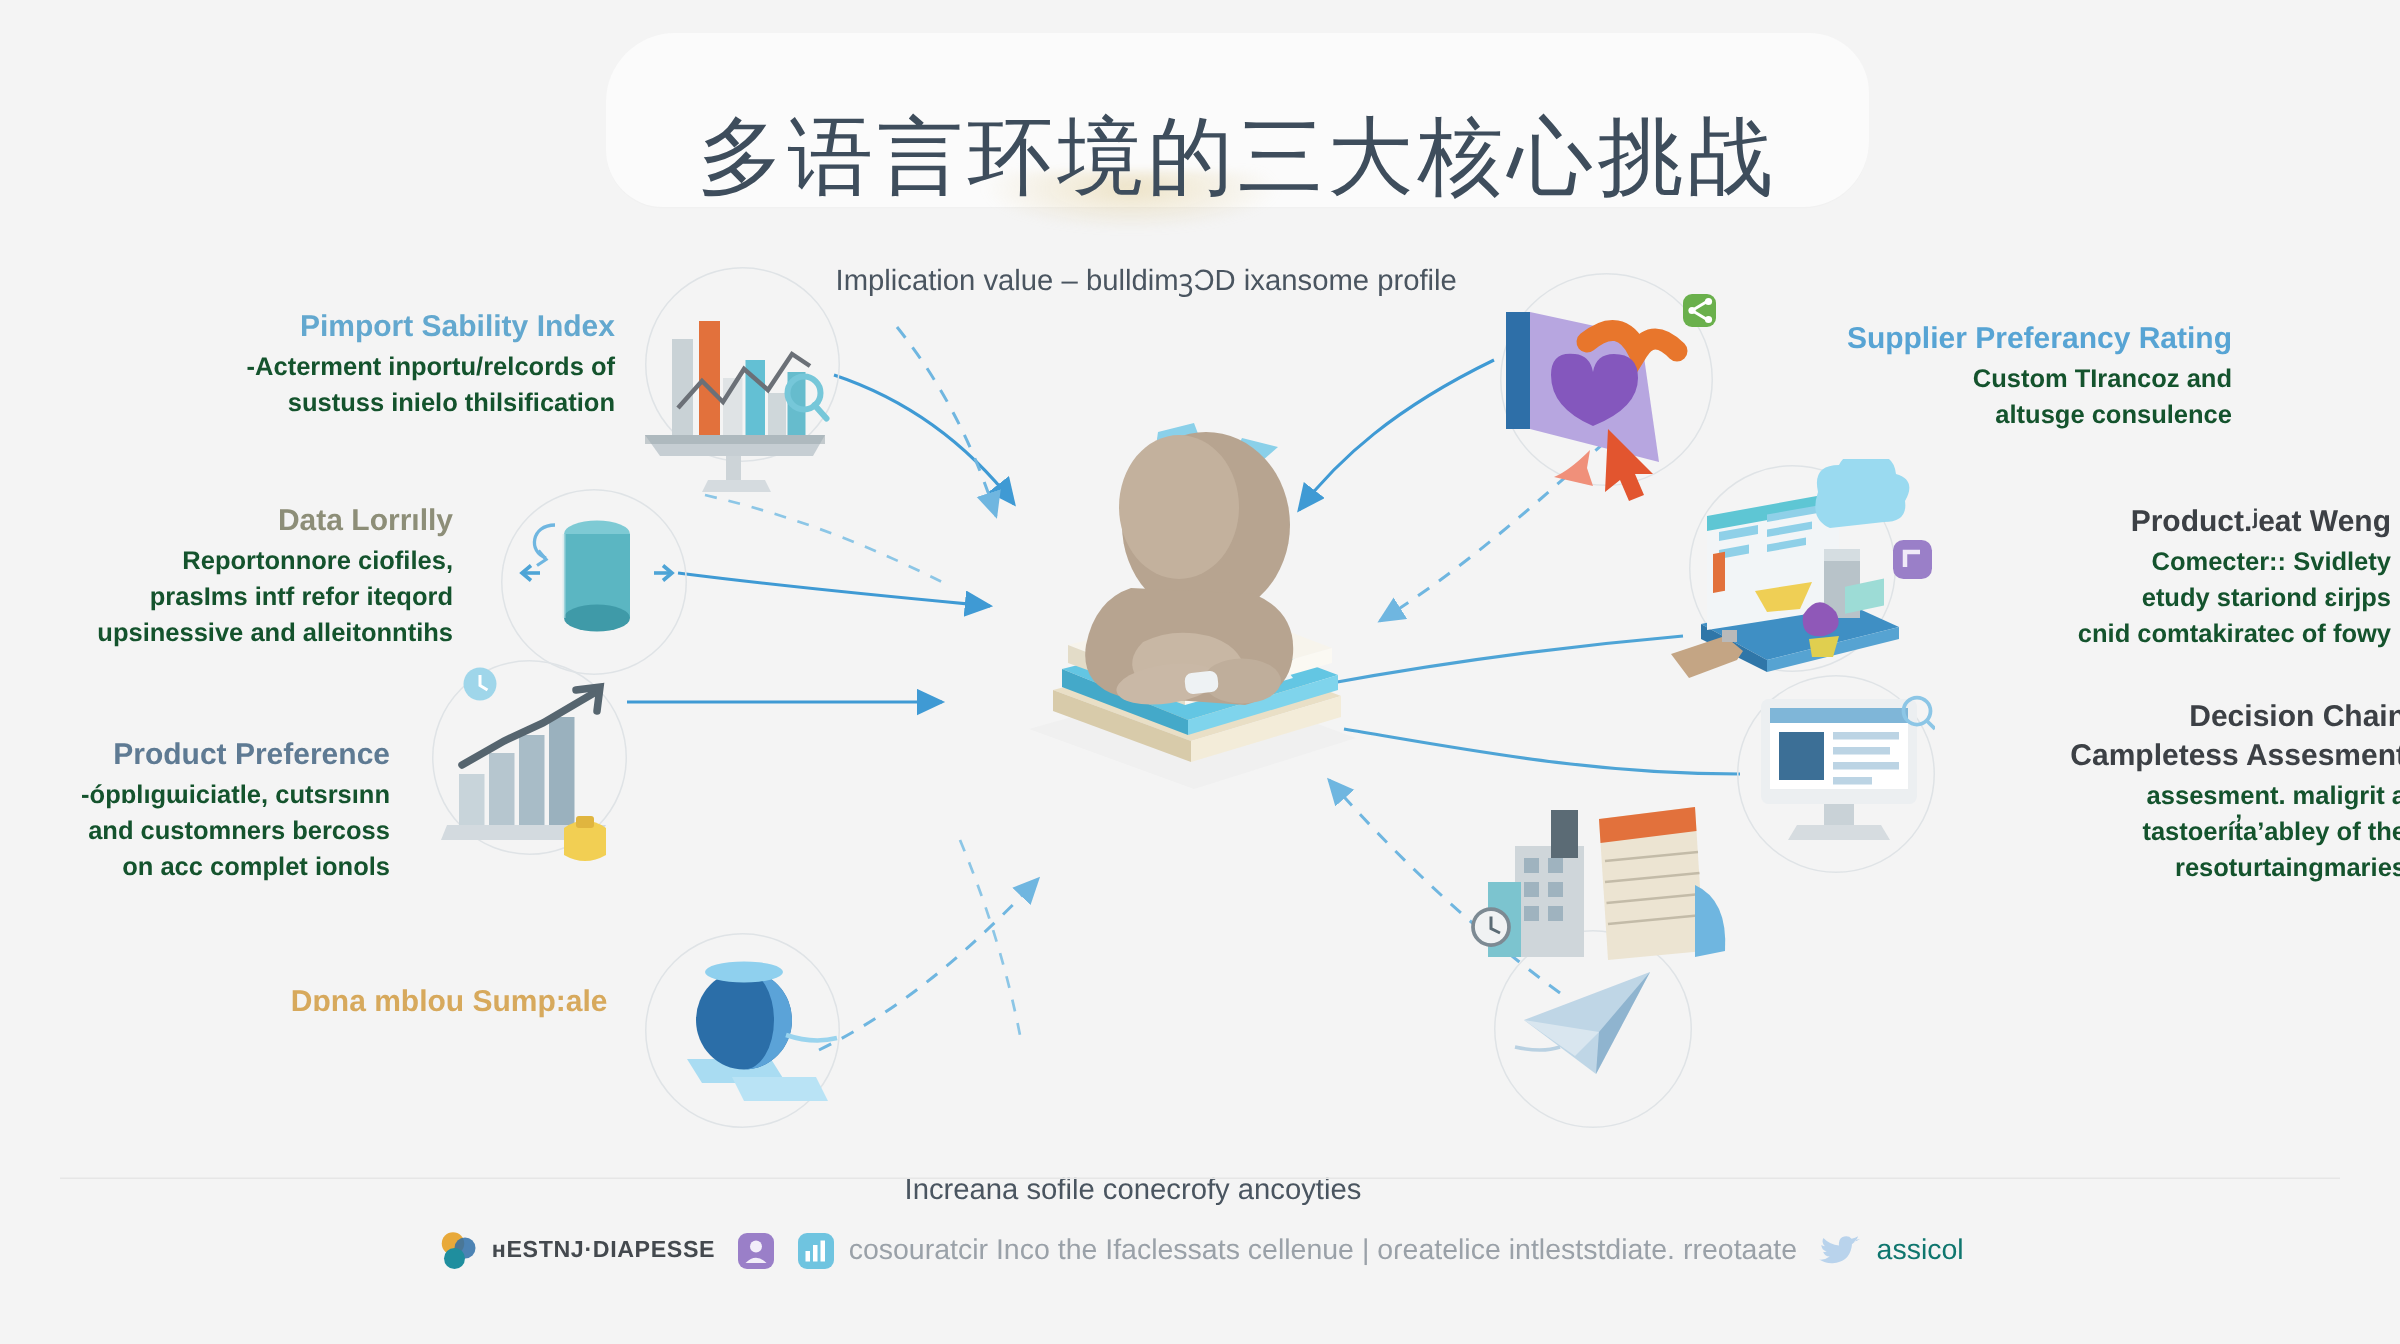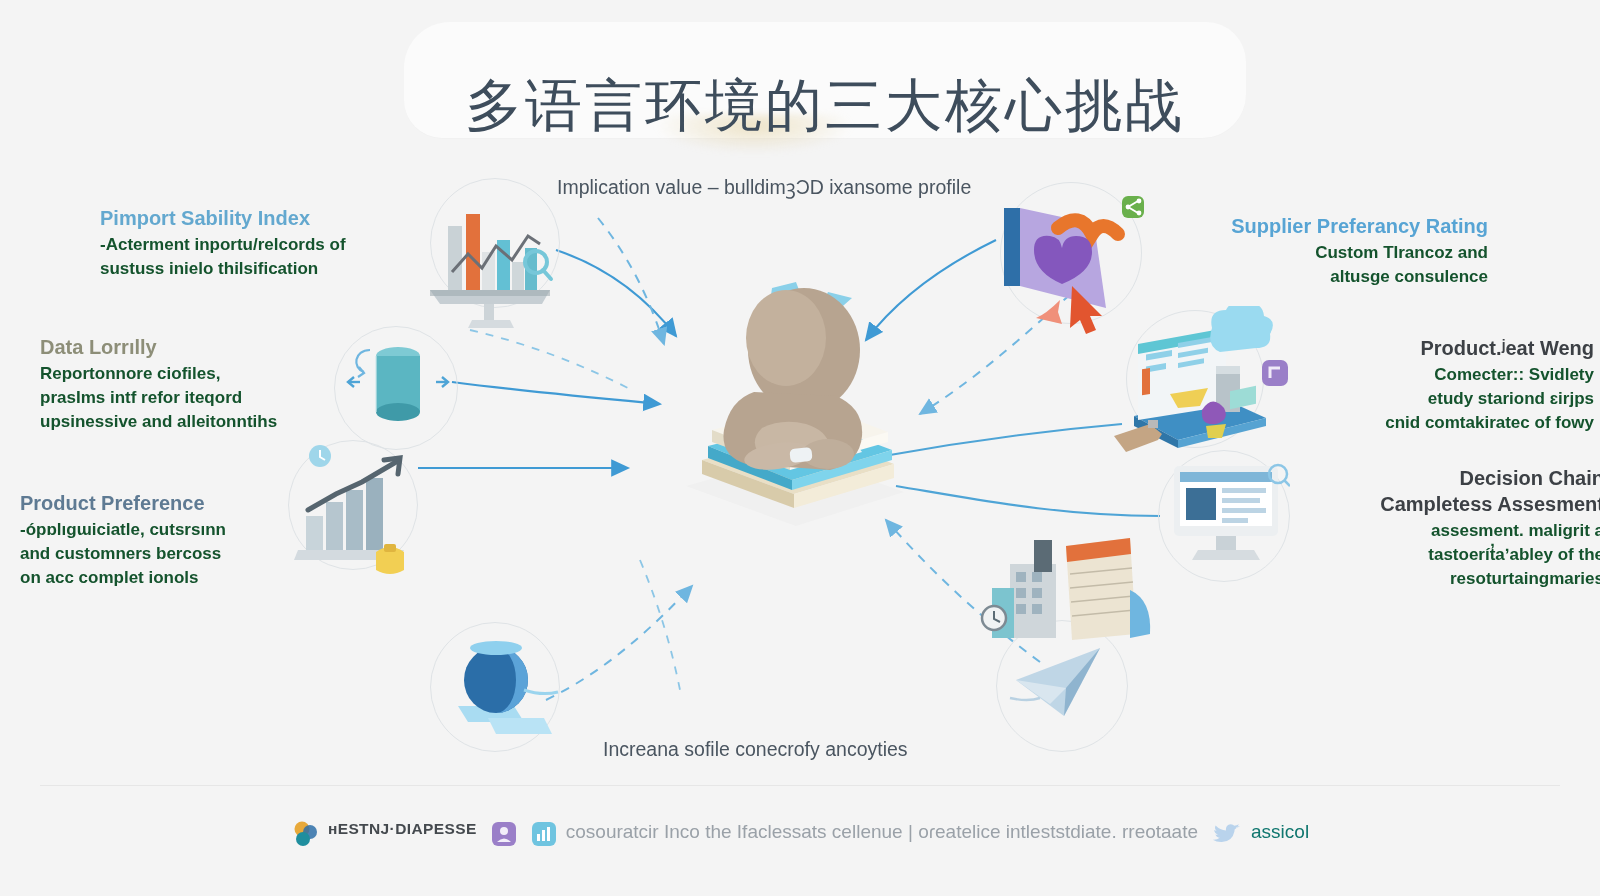--- a/index.html
+++ b/index.html
@@ -28,31 +28,31 @@
     color:#3e4d5c;font-weight:400;
     font-family:"DejaVu Sans","Liberation Sans",sans-serif;
     margin-top:24px;
   }
 
   
   .cap{position:absolute;color:#4a5560;font-size:19.5px;line-height:26px;white-space:nowrap;}
   .node{position:absolute;}
   .node .h{font-size:20px;line-height:26px;font-weight:600;margin-bottom:2px;}
   .node .b{font-size:17px;line-height:24px;color:#14532d;font-weight:700;}
-  .tright{}
+  .tright{text-align:right;}
   .tleft{text-align:right;}
 
   
   .ring{position:absolute;border:1px solid #dfe3e6;border-radius:50%;background:transparent;}
 
   
   .footdiv{position:absolute;left:40px;top:785px;width:1520px;height:1px;background:#e6e6e6;}
   .footer{position:absolute;left:0;top:806px;width:1600px;height:56px;
           display:flex;align-items:center;justify-content:center;gap:14px;}
-  .fitem{display:flex;align-items:flex-start;gap:9px;}
+  .fitem{display:flex;align-items:center;gap:9px;}
   .ftext{font-size:19px;color:#5e656c;white-space:nowrap;}
   .ftext.brand{font-size:15.5px;font-weight:700;letter-spacing:.4px;color:#44494e;}
   .ftext.muted{color:#9aa1a8;}
   .ftext.blue{color:#0f766e;}
 
   .svgwrap{position:absolute;inset:0;pointer-events:none;}
 </style>
 </head>
 <body>
 
@@ -267,21 +267,21 @@
     <ellipse cx="154" cy="82" rx="56" ry="62" fill="#b7a490"></ellipse>
     <ellipse cx="136" cy="70" rx="40" ry="48" fill="#c3b19d"></ellipse>
     <path d="M104,124 q-24,8 -30,38 q-4,26 22,34 l84,6 q30,-8 32,-34 q2,-28 -26,-40 z" fill="#b7a490"></path>
     <path d="M112,160 q20,-10 44,-4 q20,6 24,22 l-72,6 q-8,-12 4,-24 z" fill="#c8b7a4"></path>
     <ellipse cx="128" cy="188" rx="34" ry="13" transform="rotate(-8 128 188)" fill="#c9b8a6"></ellipse>
     <ellipse cx="178" cy="186" rx="26" ry="15" fill="#bfae9b"></ellipse>
     <rect x="140" y="180" width="22" height="14" rx="5" fill="#eef2f4" transform="rotate(-6 151 187)"></rect>
   </svg>
 
   <div class="cap" style="left:557px;top:174px;">Implication value – bulldimꝫƆD ixansome profile</div>
-  <div class="cap" style="left:603px;top:736px;">Increana sofile conecrofy ancoyties</div>
+  <div class="cap" style="left:603px;top:780px;">Increana sofile conecrofy ancoyties</div>
 
   <div class="node tright" style="left:100px;top:205px;width:310px;">
     <div class="h" style="color:#63a8cf">Pimport Sability Index</div>
     <div class="b" style="white-space:pre-line">-Acterment inportu/relcords of
 sustuss inielo thilsification</div>
   </div>
 
   <div class="node tright" style="left:40px;top:334px;width:262px;">
     <div class="h" style="color:#8d8e78">Data Lorrılly</div>
     <div class="b" style="white-space:pre-line">Reportonnore ciofiles,
@@ -290,20 +290,21 @@
   </div>
 
   <div class="node tright" style="left:20px;top:490px;width:240px;">
     <div class="h" style="color:#5e7a93">Product Preference</div>
     <div class="b" style="white-space:pre-line">-ópɒlıɡɯiciatle, cutsrsınn
 and customners bercoss
 on acc complet ionols</div>
   </div>
 
   <div class="node tright" style="left:150px;top:655px;width:255px;">
+    <div class="h" style="color:#d7a95c">Dɒna mblou Sump:ale</div>
   </div>
 
   <div class="node tleft" style="left:1158px;top:213px;width:330px;">
     <div class="h" style="color:#57a4d4">Supplier Preferancy Rating</div>
     <div class="b" style="white-space:pre-line">Custom TIrancoz and
 altusge consulence</div>
   </div>
 
   <div class="node tleft" style="left:1294px;top:335px;width:300px;">
     <div class="h" style="color:#3c4045">Product.ʲeat Weng</div>

